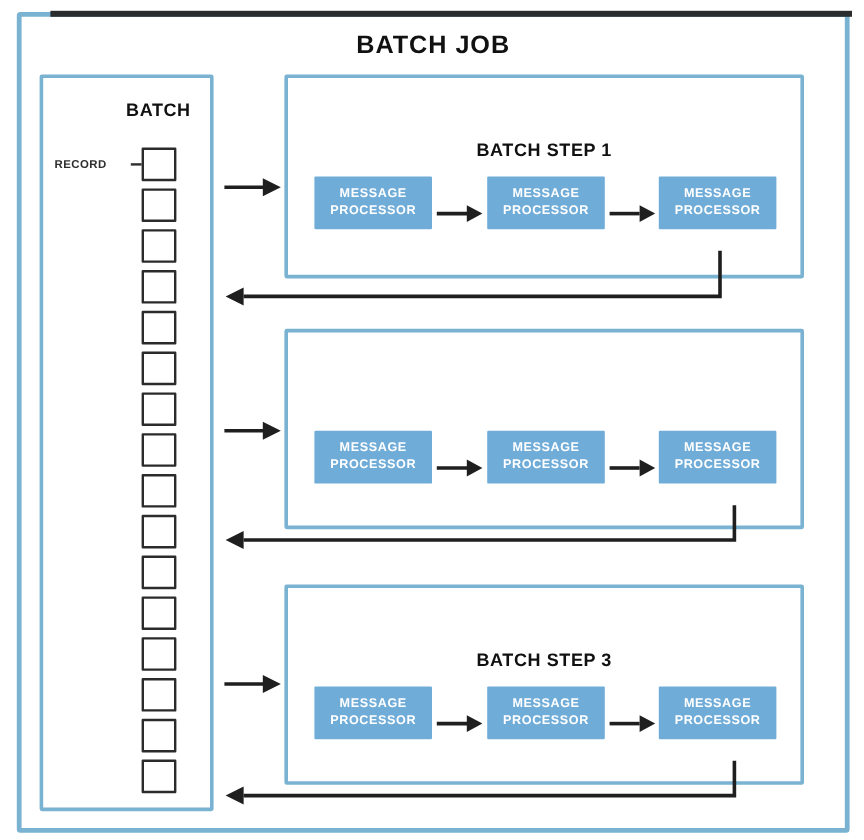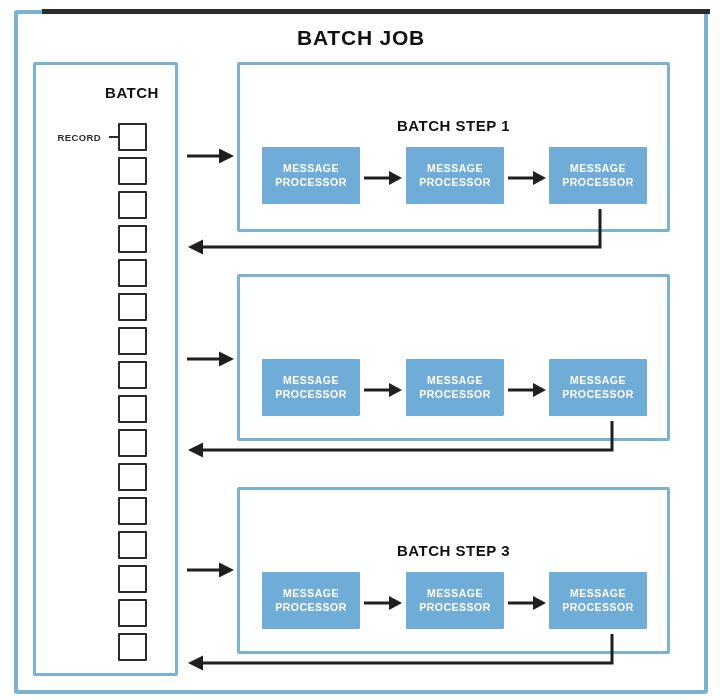--- a/index.html
+++ b/index.html
@@ -34,21 +34,21 @@
     border:3px solid var(--box-border-blue);border-radius:2px;box-sizing:border-box;
     background:#ffffff;z-index:1;
   }
   .queue-title{
     position:absolute;left:62px;top:84px;width:140px;text-align:center;
     font-size:15px;font-weight:bold;letter-spacing:0.5px;color:var(--title-text);
     z-index:2;
   }
   .record-label{
     position:absolute;left:46px;top:129px;width:72px;height:16px;
-    display:flex;align-items:center;justify-content:flex-end;gap:8px;
+    display:flex;align-items:center;justify-content:flex-end;gap:20px;
     font-size:9.5px;font-weight:bold;letter-spacing:0.4px;color:#2e2e2e;z-index:2;
   }
   .record-dash{width:9px;height:2px;background:#2e2e2e;flex:0 0 auto;}
   .records{
     position:absolute;left:118px;top:123px;display:flex;flex-direction:column;gap:6px;
     z-index:2;
   }
   .record{
     width:29px;height:28px;border:2.5px solid #2b2b2b;border-radius:1px;
     box-sizing:border-box;background:#ffffff;
@@ -59,21 +59,21 @@
     background:#ffffff;z-index:1;
   }
   .step-1{top:62px;height:170px;}
   .step-2{top:274px;height:167px;}
   .step-3{top:487px;height:167px;padding-left:16px;}
   .step-title{
     position:absolute;left:0;top:19px;width:100%;text-align:center;
     font-size:15px;font-weight:bold;letter-spacing:0.5px;color:var(--title-text);margin-top:33px;
   }
   .proc{
-    position:absolute;top:82px;width:98px;height:57px;border-radius:1px;
+    position:absolute;top:82px;width:98px;height:44px;border-radius:1px;
     background:var(--processor-fill);color:var(--processor-text);
     display:flex;flex-direction:column;align-items:center;justify-content:center;
     font-size:10.5px;font-weight:bold;letter-spacing:0.5px;line-height:1.3;
     text-align:center;
   }
   .proc-1{left:22px;}
   .proc-2{left:166px;}
   .proc-3{left:309px;}
   .arrow-layer{
     position:absolute;left:0;top:0;width:720px;height:700px;z-index:3;

